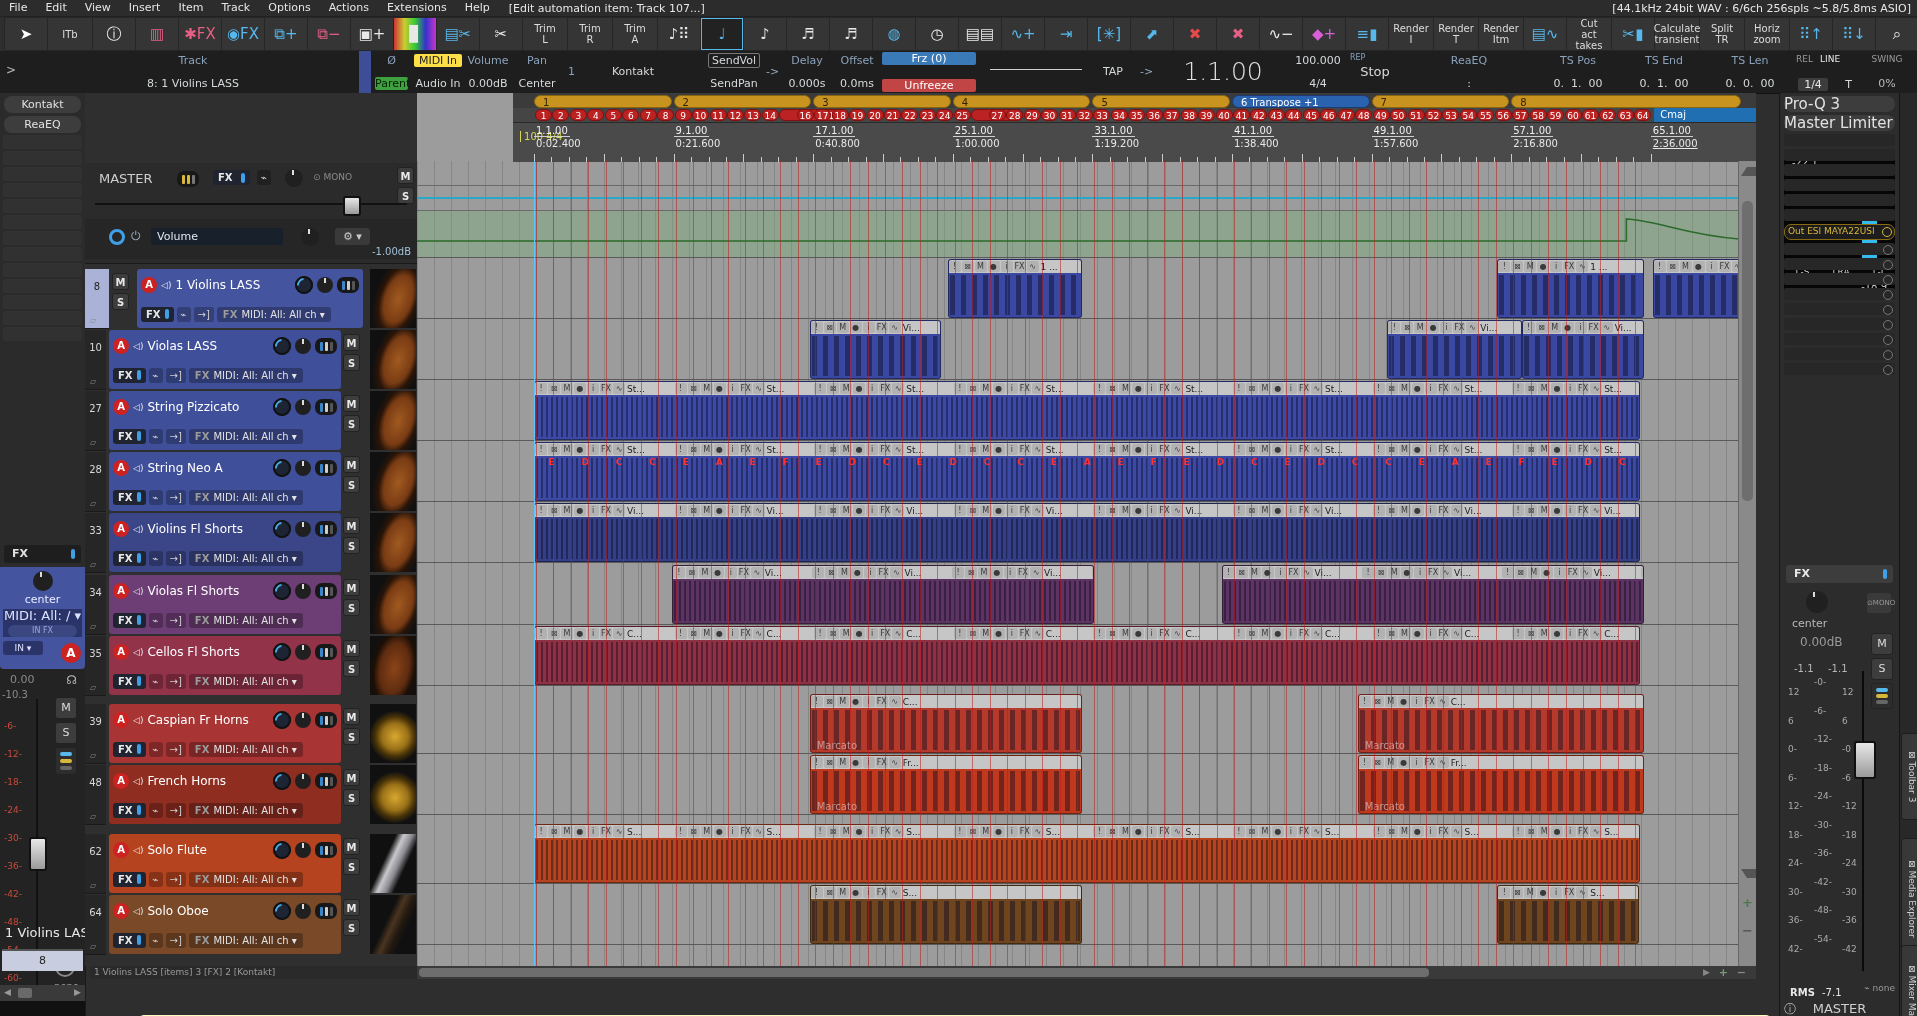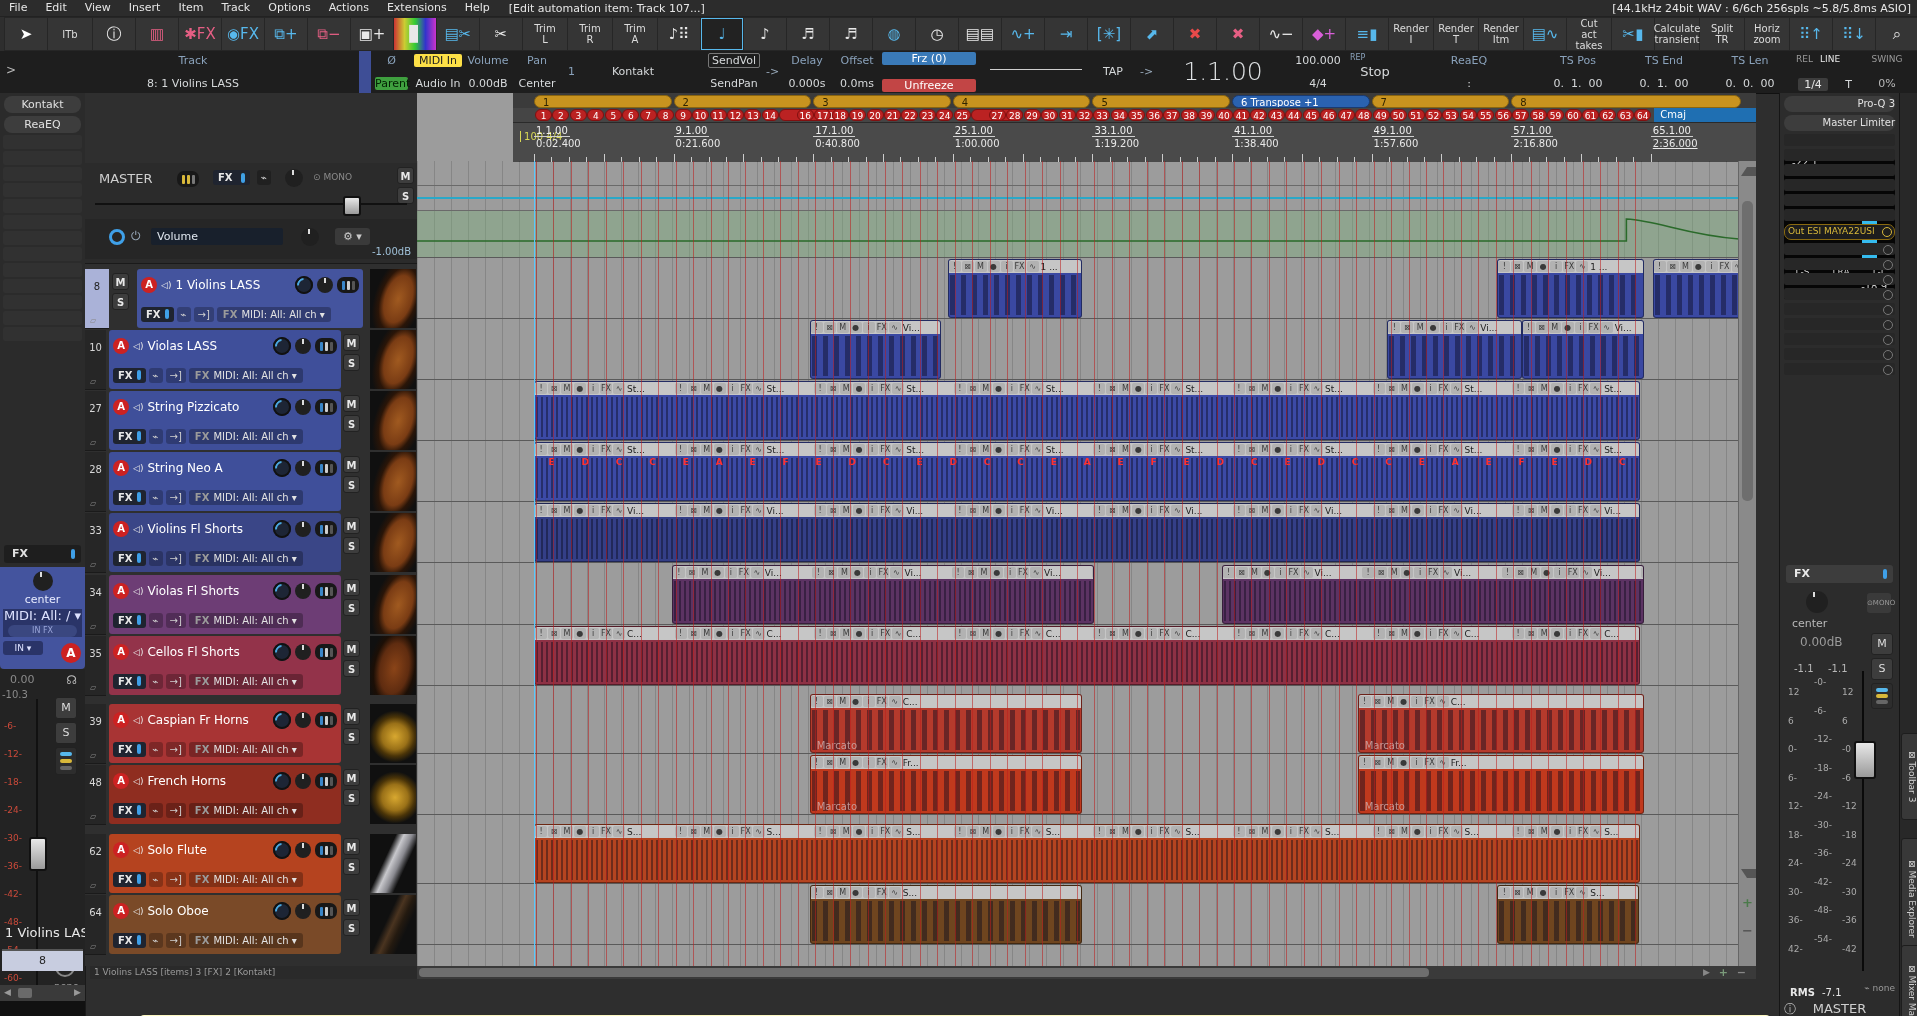--- a/index.html
+++ b/index.html
@@ -86,21 +86,21 @@
   .notes{position:absolute;inset:2px 1px 2px 1px;opacity:.8;
      background-image:repeating-linear-gradient(90deg,rgba(10,10,30,.55) 0 5px,transparent 5px 11px);
      background-size:100% 3px;background-repeat:repeat-y;background-position:0 30%;}
   .notes.dense{background-image:repeating-linear-gradient(90deg,rgba(5,5,20,.5) 0 2px,transparent 2px 5px);background-size:100% 2px;background-position:0 20%,0 60%;}
   .marcato{position:absolute;left:6px;bottom:1px;color:#caa;font-size:10px;opacity:.85;}
   .letters{position:absolute;left:0;right:0;top:1px;height:10px;color:#ff3030;font-size:9px;font-weight:bold;display:flex;justify-content:space-around;overflow:hidden;}
   .vline{position:absolute;top:0;bottom:0;width:1px;background:rgba(190,30,30,.55);}
   .gridbg{position:absolute;inset:0;background-image:repeating-linear-gradient(90deg,rgba(0,0,0,.14) 0 1px,transparent 1px 17px);}
   
   #rpanel{left:1779px;top:93px;width:119px;height:923px;background:#2c2c2c;border-left:1px solid #161616;}
-  .rbtn{margin:3px 4px 0 4px;height:16px;background:#3d3d3d;border-radius:8px;color:#e2e2e2;text-align:right;line-height:16px;font-size:10px;}
+  .rbtn{margin:3px 4px 0 4px;height:16px;background:#3d3d3d;border-radius:8px;color:#e2e2e2;text-align:left;line-height:16px;font-size:15px;}
   .lgrid{position:absolute;left:8px;right:8px;height:1px;background:#4a4a4a;}
   #rtabs{left:1899px;top:93px;width:18px;height:923px;background:#282828;border-left:1px solid #151515;}
   .rtab{position:absolute;left:1px;width:15px;background:#383838;border:1px solid #1d1d1d;border-radius:3px 0 0 3px;color:#cfcfcf;font-size:9px;writing-mode:vertical-rl;text-align:center;padding:4px 0;}
   .sendrow{margin:3px 4px 0 4px;height:12px;background:#272727;border-radius:2px;position:relative;}
   .sendrow i{position:absolute;right:2px;top:2px;width:8px;height:8px;border:1px solid #777;border-radius:50%;}
   .scale{position:absolute;font-size:9px;color:#aaa;}
   
   #transport{left:140px;top:1015px;width:1630px;height:36px;background:#4c1d95;border-top:4px solid #fef9c3;border-radius:4px;}
   .tp-circle{position:absolute;width:22px;height:22px;border-radius:50%;background:#3a3a3a;color:#e8e8e8;text-align:center;line-height:22px;font-size:10px;top:6px;}
   .tp-sq{position:absolute;width:20px;height:20px;border-radius:3px;background:#3a3a3a;color:#e8e8e8;text-align:center;line-height:20px;font-size:9px;top:7px;}

